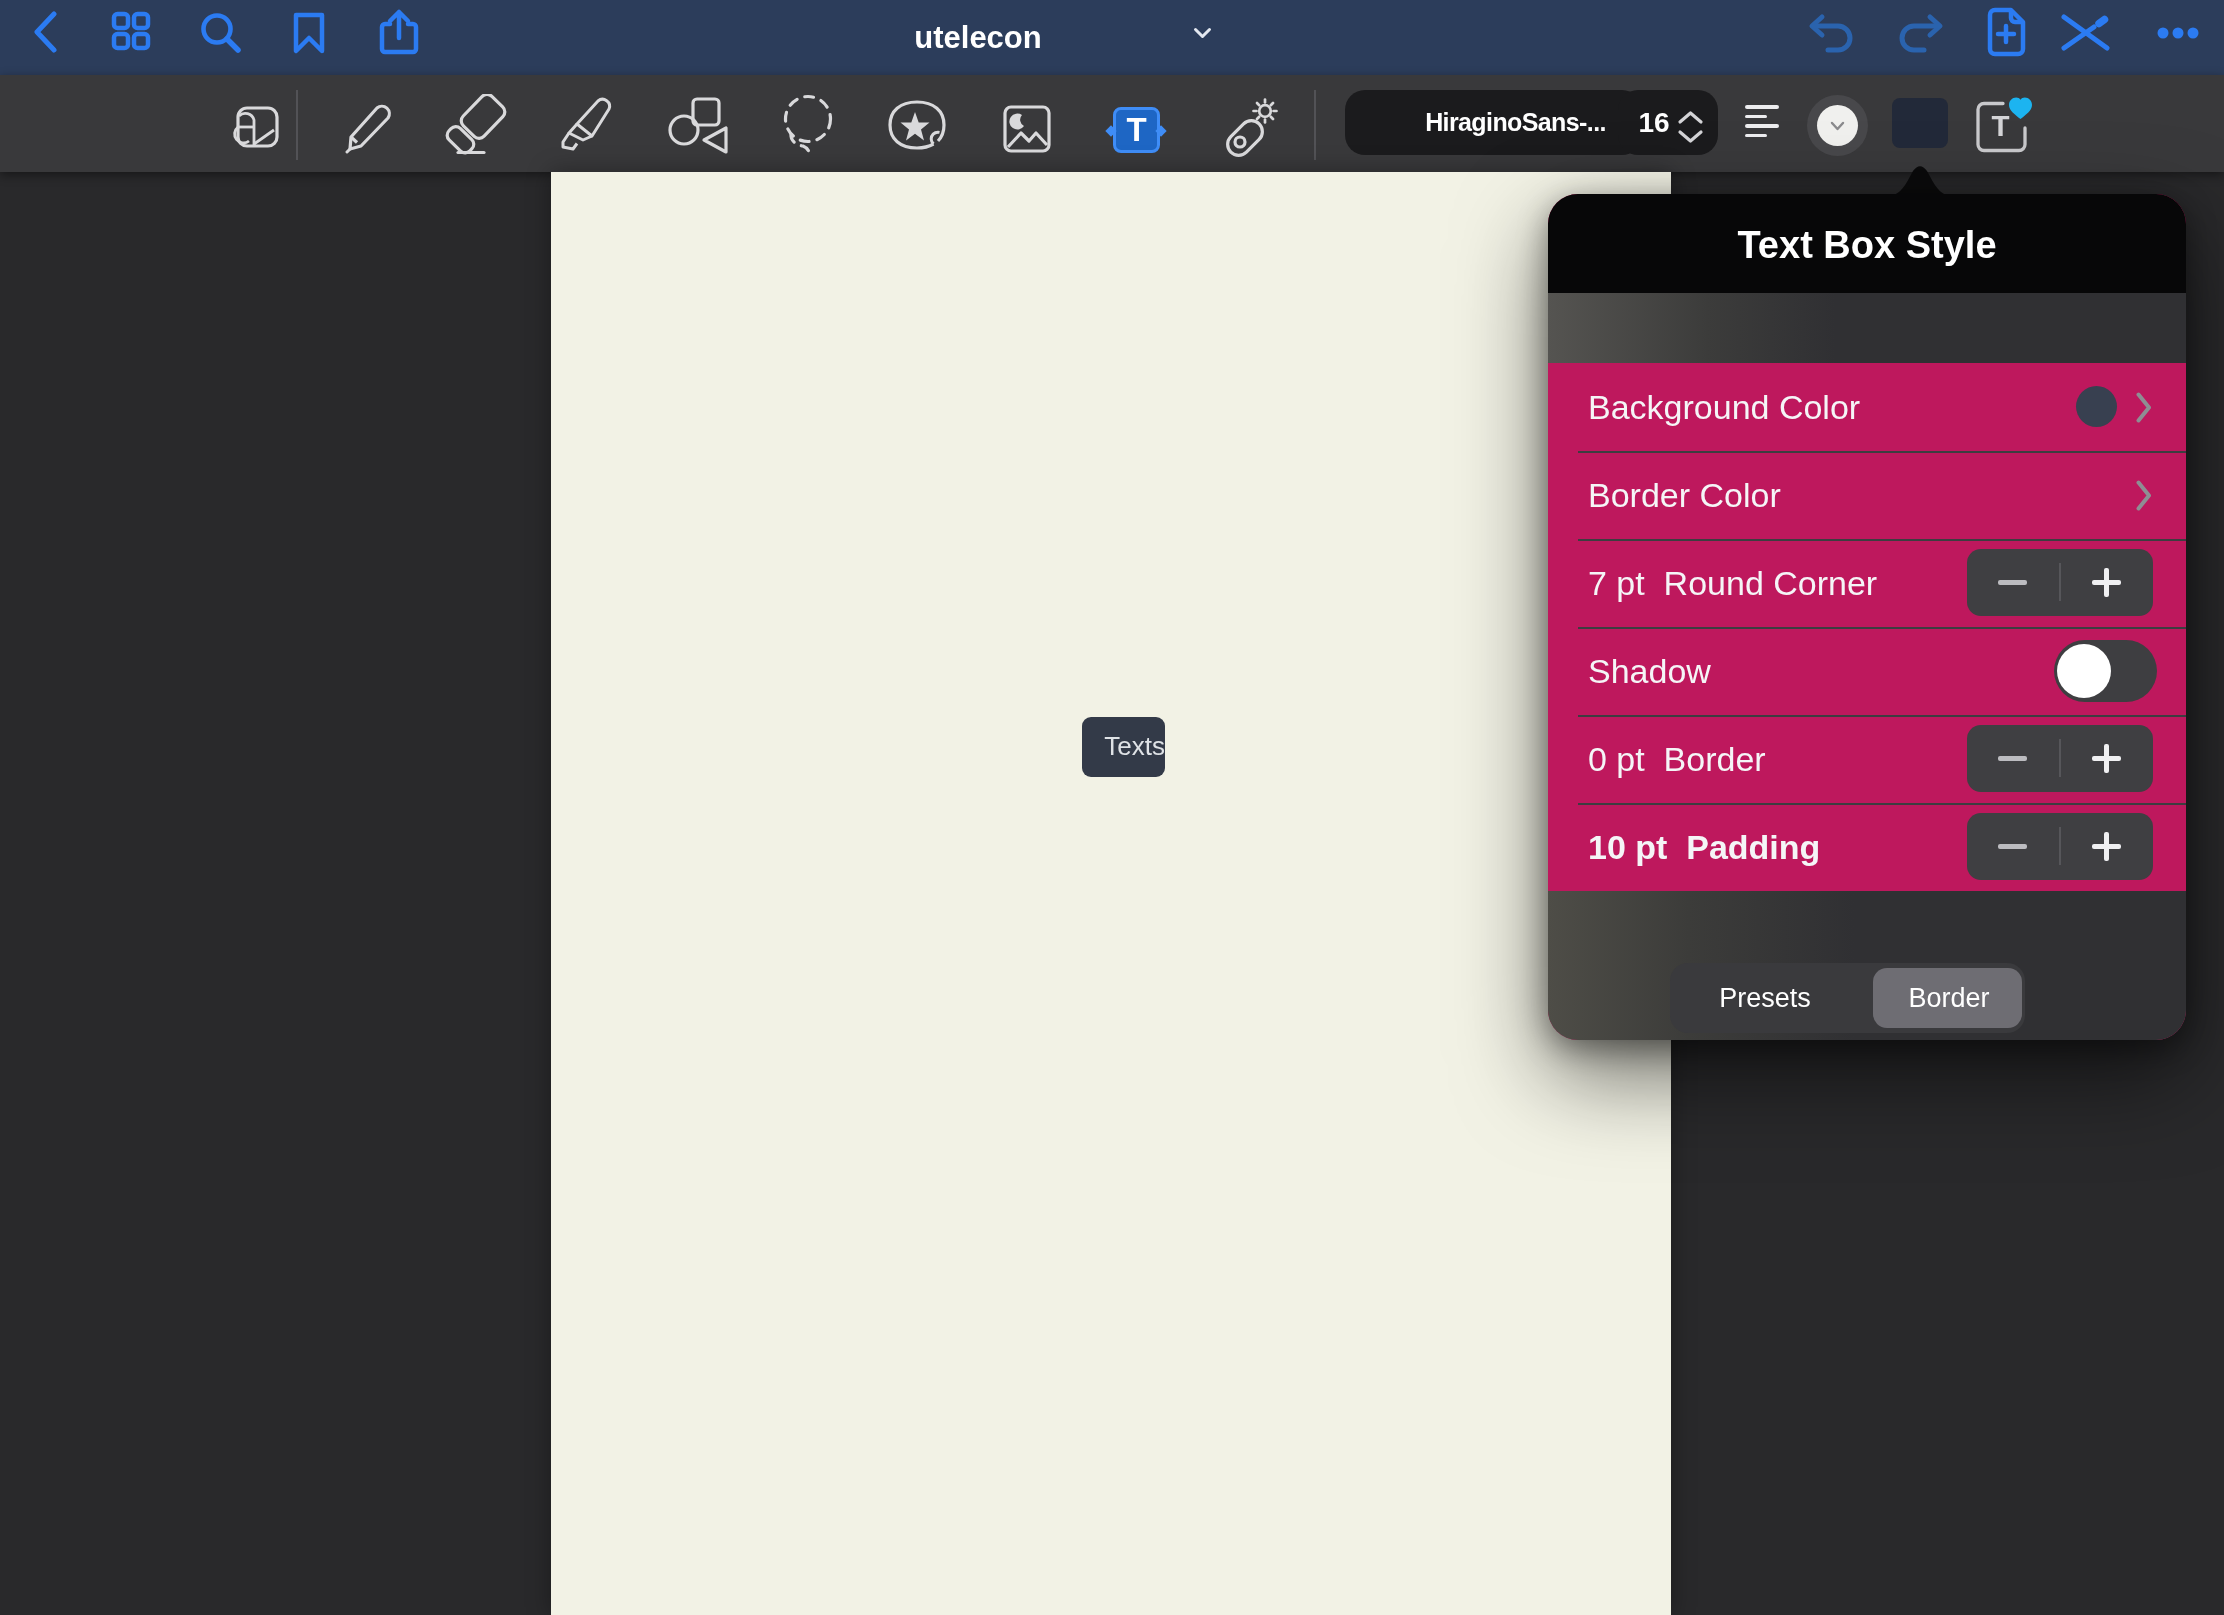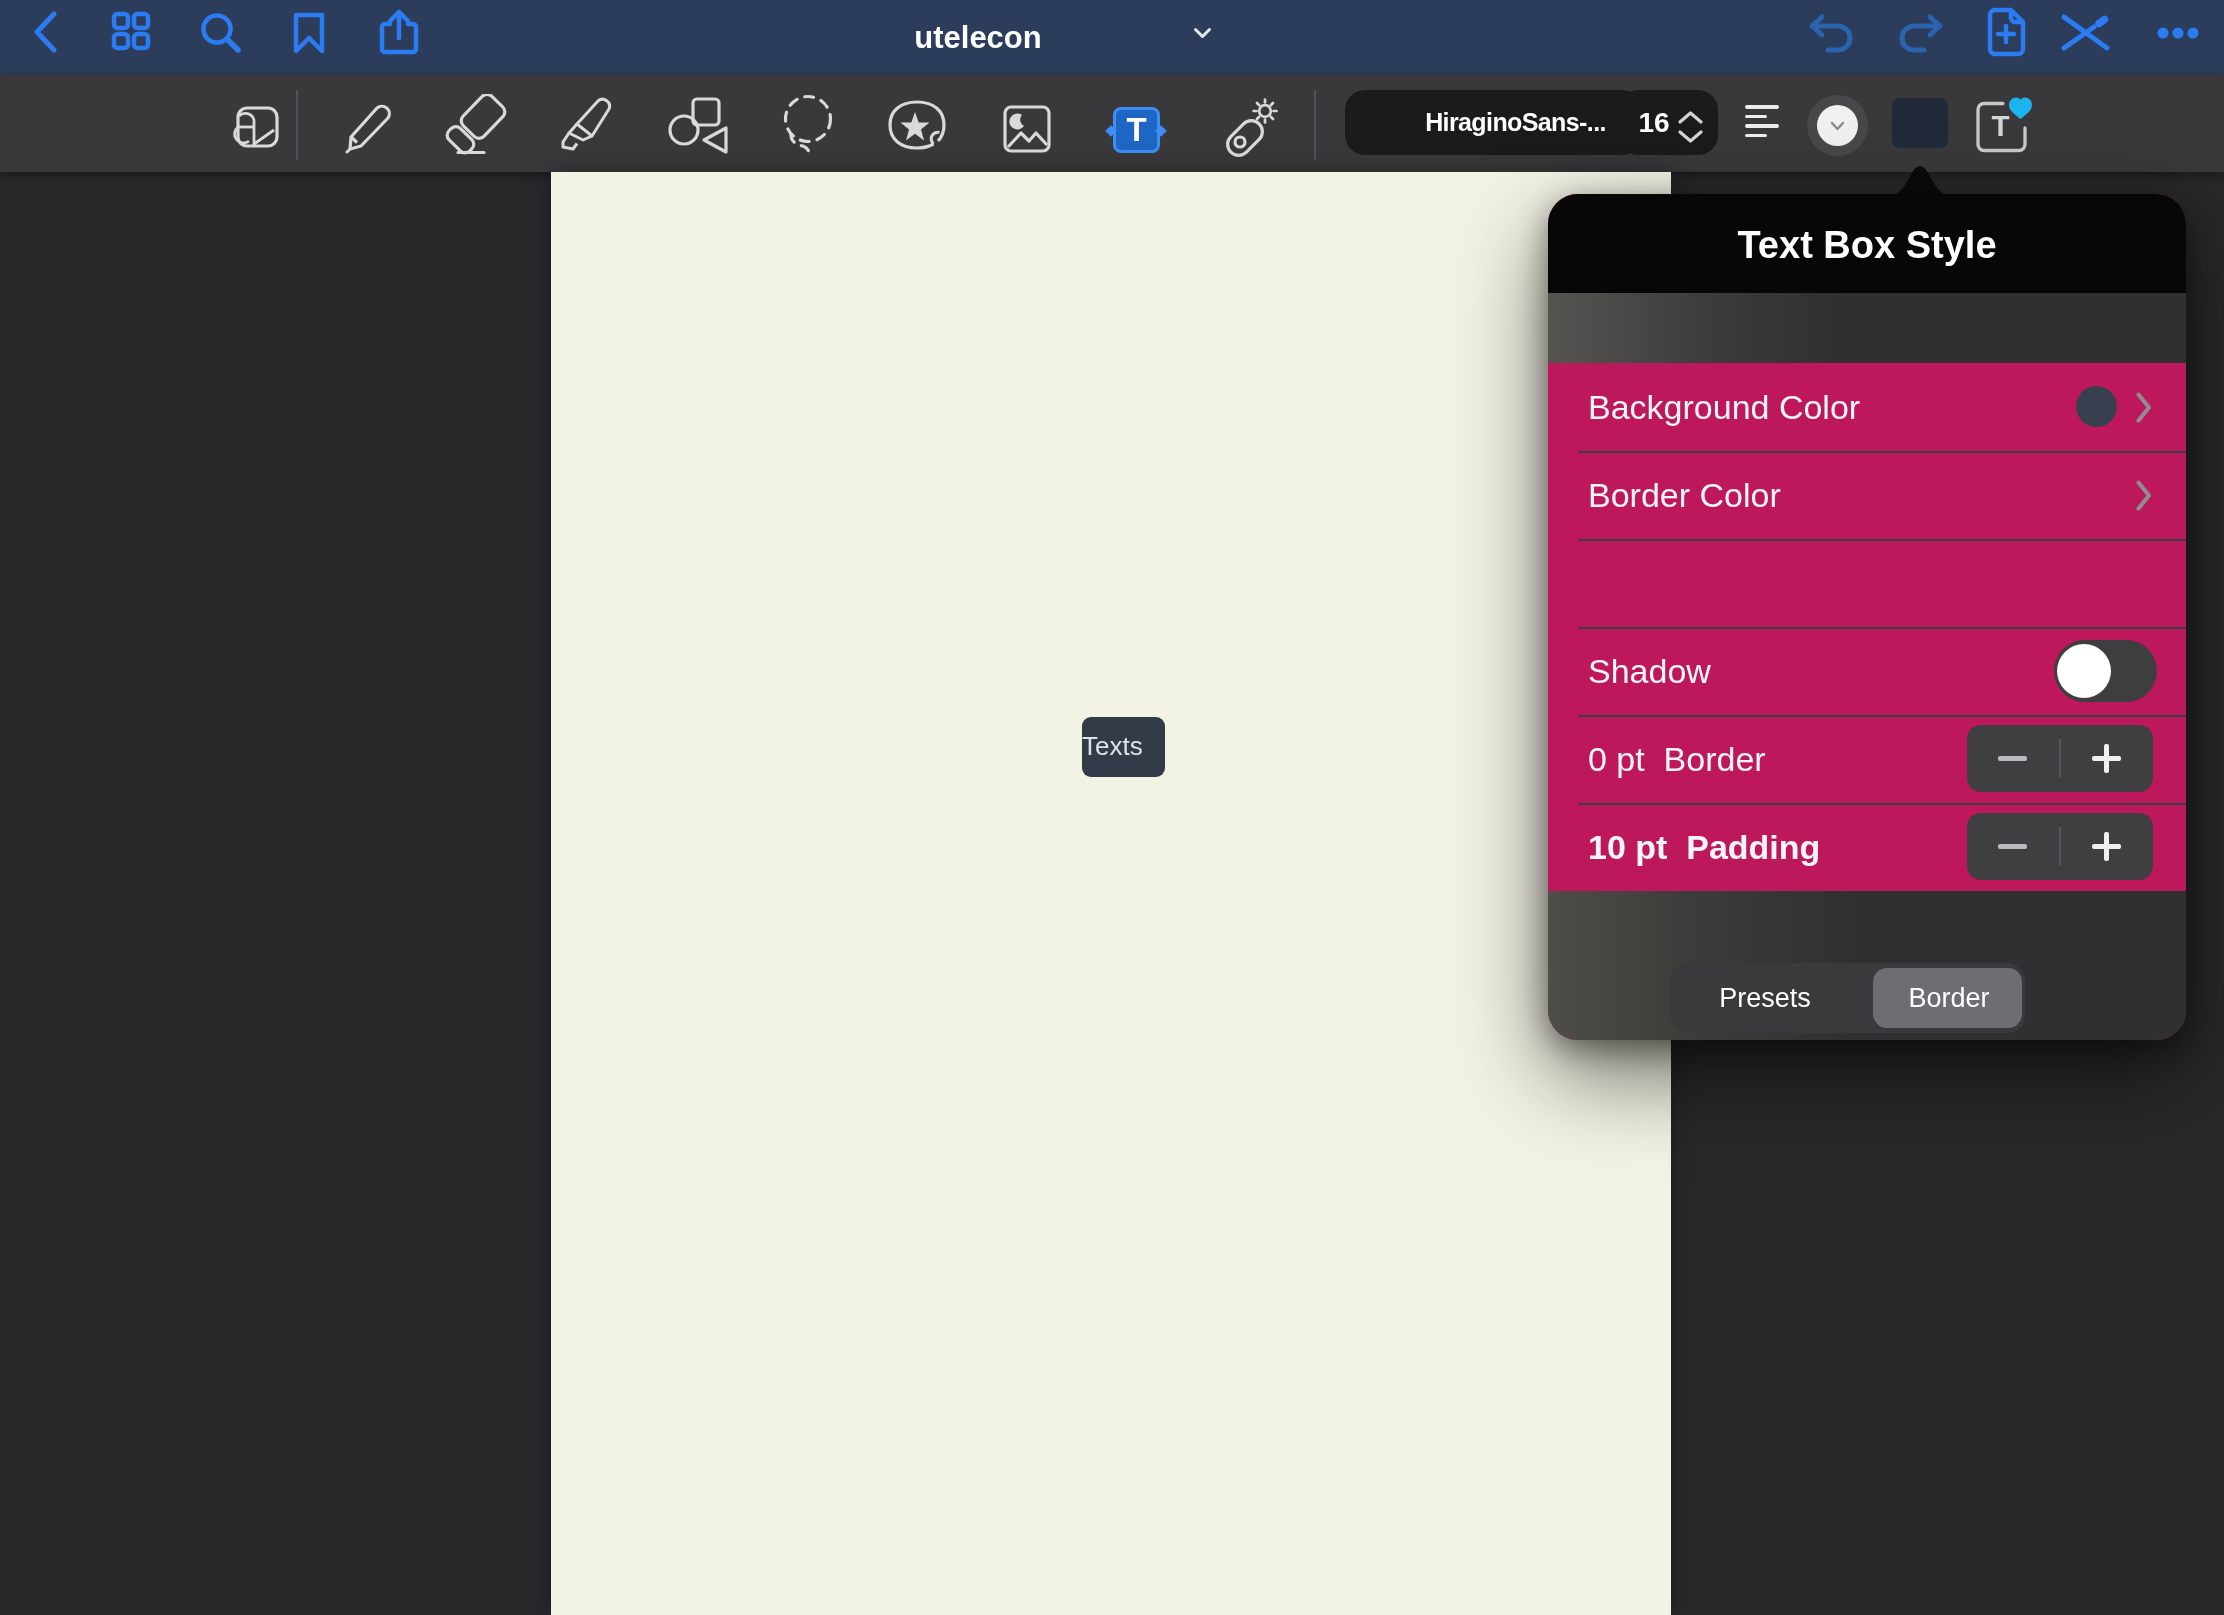--- a/index.html
+++ b/index.html
@@ -7,21 +7,21 @@
   .abs{position:absolute;}
   
   #topbar{left:0;top:0;width:2224px;height:75px;background:#2c3d5b;}
   #title{left:0;top:0;width:1956px;height:75px;text-align:center;line-height:75px;color:#fff;font-size:31px;font-weight:bold;}
   
   #toolbar{left:0;top:75px;width:2224px;height:97px;background:#39393b;box-shadow:0 3px 10px rgba(0,0,0,.45);}
   .vdiv{width:2px;background:#525256;}
   .pill{background:#1b1b1d;border-radius:20px;}
   
   #paper{left:551px;top:172px;width:1120px;height:1443px;background:#f2f2e5;box-shadow:0 0 22px rgba(0,0,0,.35);}
-  #textsbox{left:1082px;top:717px;width:83px;height:60px;border-radius:9px;background:#333a48;color:#dfe2e6;font-size:26px;font-weight:300;text-align:left;line-height:58px;}
+  #textsbox{left:1082px;top:717px;width:83px;height:60px;border-radius:9px;background:#333a48;color:#dfe2e6;font-size:26px;font-weight:300;text-align:right;line-height:58px;}
   
   #pop{left:1548px;top:194px;width:638px;height:846px;border-radius:30px;background:#be185d;box-shadow:0 35px 90px rgba(0,0,0,.55),0 8px 30px rgba(0,0,0,.4);}
   #poptitle{left:0;top:0;width:638px;height:99px;background:#070708;border-radius:30px 30px 0 0;color:#fff;font-size:38px;font-weight:bold;text-align:center;line-height:102px;}
   #bandtop{left:0;top:99px;width:638px;height:70px;background:linear-gradient(90deg,#555451 0%,#3c3c3b 25%,#303033 45%,#303033 100%);}
   #bandbot{left:0;top:697px;width:638px;height:149px;border-radius:0 0 30px 30px;background:linear-gradient(90deg,#4e4d47 0%,#3c3c3a 22%,#303033 48%,#303033 100%);}
   .row{left:0;width:638px;height:88px;color:#f5f5f7;font-size:34px;}
   .row .lbl{position:absolute;left:40px;top:0;line-height:88px;white-space:nowrap;}
   .sep{left:30px;width:608px;height:2px;background:#3d3d40;}
   .chev{position:absolute;left:588px;top:28px;width:16px;height:33px;}
   .stepper{position:absolute;left:419px;top:10px;width:186px;height:67px;border-radius:14px;background:#3f3f42;}
@@ -229,20 +229,29 @@
       </svg>
   </div>
   <div class="abs sep" style="top:257px;"></div>
   <div class="abs row" style="top:257px;">
     <span class="lbl">Border Color</span>
     <svg class="chev" viewBox="0 0 16 33">
         <path d="M2.5 3.5 L13 16.5 L2.5 29.5" fill="none" stroke="#8e8e93" stroke-width="4" stroke-linecap="round" stroke-linejoin="round"></path>
       </svg>
   </div>
   <div class="abs sep" style="top:345px;"></div>
+  <div class="abs row" style="top:345px;">
+    <span class="lbl">7 pt&nbsp;&nbsp;Round Corner</span>
+    <div class="stepper">
+        <div class="minus"></div>
+        <div class="sdiv"></div>
+        <div class="plus1"></div>
+        <div class="plus2"></div>
+      </div>
+  </div>
   <div class="abs sep" style="top:433px;"></div>
   <div class="abs row" style="top:433px;padding-left:44px;">
     <span class="lbl">Shadow</span>
     <div id="toggle">
         <div id="knob"></div>
       </div>
   </div>
   <div class="abs sep" style="top:521px;"></div>
   <div class="abs row" style="top:521px;">
     <span class="lbl">0 pt&nbsp;&nbsp;Border</span>

